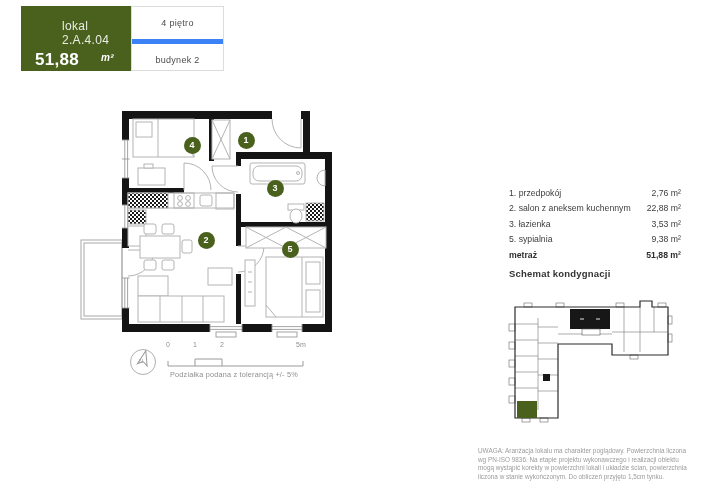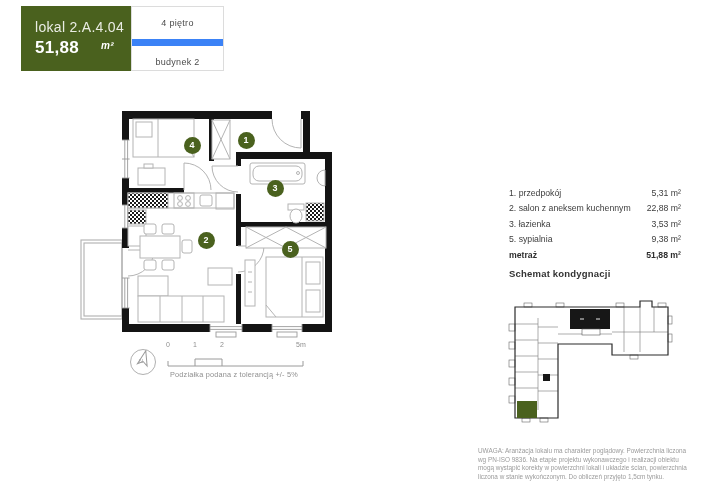--- a/index.html
+++ b/index.html
@@ -3,28 +3,28 @@
 <meta charset="utf-8">
 <style>
   html,body{margin:0;padding:0;background:#fff;}
   #page{position:relative;width:710px;height:493px;background:#fff;overflow:hidden;
         font-family:"Liberation Sans",sans-serif;color:#3d3d3d;}
   .abs{position:absolute;}
 
   
   #unit-card{left:21px;top:6px;width:110px;height:65px;box-sizing:border-box;
              padding:13px 0 0 14px;color:#fff;}
-  #unit-card .lbl{font-size:14px;letter-spacing:.3px;color:rgba(255,255,255,.88);margin-bottom:3px;}
+  #unit-card .lbl{font-size:12px;letter-spacing:.3px;color:rgba(255,255,255,.88);margin-bottom:3px;margin-left:27px;}
   #unit-card .big{font-size:17px;font-weight:bold;letter-spacing:.3px;}
   #unit-card .unit{font-size:10px;font-weight:bold;position:relative;top:-4px;margin-left:22px;font-style:italic;}
   #info-cells{left:131px;top:6px;width:93px;height:65px;box-sizing:border-box;
               border:1px solid #dcdcdc;background:#fff;}
   #info-cells .cell{height:32px;display:flex;align-items:center;justify-content:center;
                     font-size:9px;color:#4c4c4c;letter-spacing:.3px;}
-  #info-cells .cell:first-child{border-bottom:7px solid #3b82f6;}
+  #info-cells .cell:first-child{border-bottom:5px solid #3b82f6;}
 
   
   .badge{width:17px;height:17px;border-radius:50%;display:flex;align-items:center;
          justify-content:center;color:#fff;font-size:9px;font-weight:bold;}
 
   
   #room-list{left:509px;top:140px;width:172px;font-size:8.7px;color:#3d3d3d;margin-top:48px;}
   #room-list .row{display:flex;justify-content:space-between;margin-bottom:5.4px;}
   #room-list .row.total{font-weight:bold;margin-top:2px;color:#2e2e2e;gap:28px;}
 
@@ -227,21 +227,21 @@
   <div class="badge abs accent-bg" style="left: 183.5px; top: 136.5px; background-color: rgb(74, 97, 30);">
       <span>4</span>
     </div>
   <div class="badge abs accent-bg" style="left: 281.5px; top: 240.5px; background-color: rgb(74, 97, 30);">
       <span>5</span>
     </div>
 
   <div id="room-list" class="abs">
     <div class="row">
         <span>1. przedpokój</span>
-        <span>5,31 m²</span>
+        <span>2,76 m²</span>
       </div>
     <div class="row">
         <span>2. salon z aneksem kuchennym</span>
         <span>22,88 m²</span>
       </div>
     <div class="row">
         <span>3. łazienka</span>
         <span>3,53 m²</span>
       </div>
     <div class="row">

